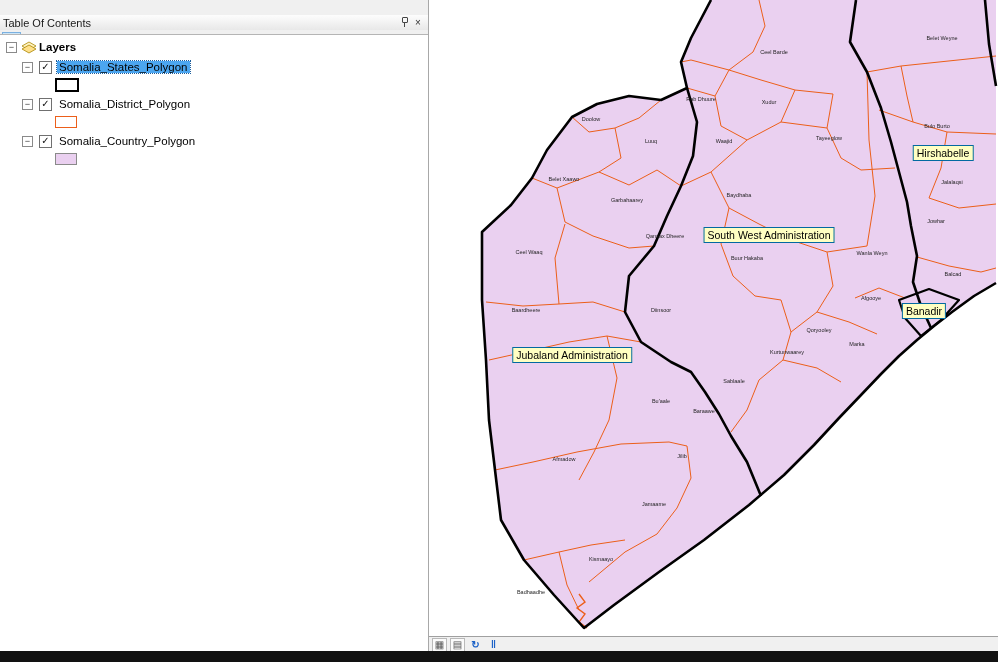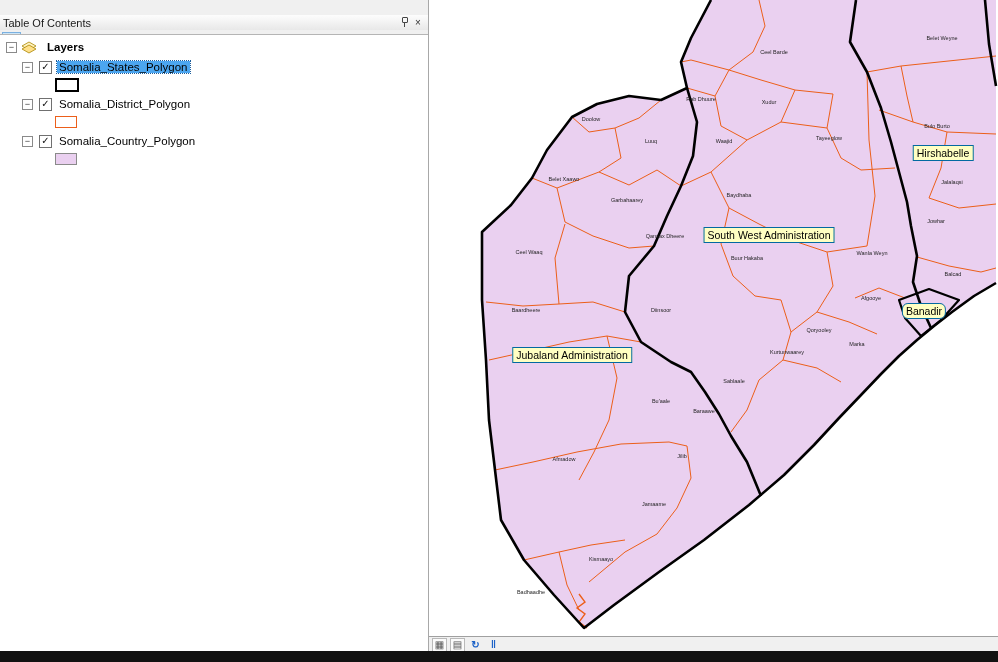--- a/index.html
+++ b/index.html
@@ -21,21 +21,21 @@
   .tb-icon.selected{background:#cde6f7;border:1px solid #7ab0e0;}
   .tb-sep{width:1px;height:13px;background:#bdbdbd;margin:0 3px;}
   .tb-c1{color:#b8891f;} .tb-c2{color:#5a7ec8;} .tb-c3{color:#4a4a4a;} .tb-c4{color:#2e7dd1;} .tb-c5{color:#333;}
   .toc-tree{position:absolute;left:0;top:34px;width:428px;height:617px;background:#ffffff;border-top:1px solid #b5b5b5;overflow:hidden;}
   .tree-row{display:flex;align-items:center;height:16px;margin-top:4px;}
   .expand-box{width:9px;height:9px;border:1px solid #8a8a8a;background:#fff;display:flex;align-items:center;justify-content:center;font-size:9px;line-height:7px;color:#333;flex:none;}
   .checkbox{width:11px;height:11px;border:1px solid #707070;background:#fff;display:flex;align-items:center;justify-content:center;font-size:10px;line-height:10px;color:#111;margin-left:6px;flex:none;}
   .tree-label{font-size:11.5px;color:#000;margin-left:5px;padding:0 2px;white-space:nowrap;}
   .tree-label.selected{background:#4ca6f0;color:#000;outline:1px dotted #1c5d9c;}
   .root-row{padding-left:6px;}
-  .root-label{font-weight:bold;font-size:11.5px;margin-left:8px;text-align:right;}
+  .root-label{font-weight:bold;font-size:11.5px;margin-left:0;text-align:right;}
   .layer-row{padding-left:22px;}
   .symbol-row{height:15px;display:flex;align-items:center;padding-left:55px;margin-top:2px;}
   .sym{width:20px;height:10px;flex:none;}
   .sym-states{background:#fff;border:2px solid #000;}
   .sym-district{background:#fff;border:1px solid #ec5f1a;}
   .sym-country{background:#ead0f0;border:1px solid #8a8a8a;}
   .layers-icon{width:16px;height:13px;flex:none;margin-left:4px;}
   
   .map-area{position:absolute;left:429px;top:0;width:569px;height:636px;background:#ffffff;overflow:hidden;}
   .map-svg{position:absolute;left:0;top:0;}
@@ -204,21 +204,21 @@
         <text x="253" y="458" class="district-label">Jilib</text>
         <text x="225" y="506" class="district-label">Jamaame</text>
         <text x="172" y="561" class="district-label">Kismaayo</text>
         <text x="102" y="594" class="district-label">Badhaadhe</text>
       </g>
   </svg>
 
   <div id="state-labels">
       <div class="state-label" style="left: 514px; top: 153px;">Hirshabelle</div>
       <div class="state-label" style="left: 340px; top: 235px;">South West Administration</div>
-      <div class="state-label" style="left: 495px; top: 311px; border-radius: 6px;">Banadir</div>
+      <div class="state-label" style="left: 495px; top: 311px;">Banadir</div>
       <div class="state-label" style="left: 143px; top: 355px;">Jubaland Administration</div>
     </div>
 </div>
 
 <div class="map-statusbar">
   <span class="sb-icon">▦</span>
   <span class="sb-icon">▤</span>
   <span class="sb-icon blue">↻</span>
   <span class="sb-icon blue">‖</span>
 </div>

